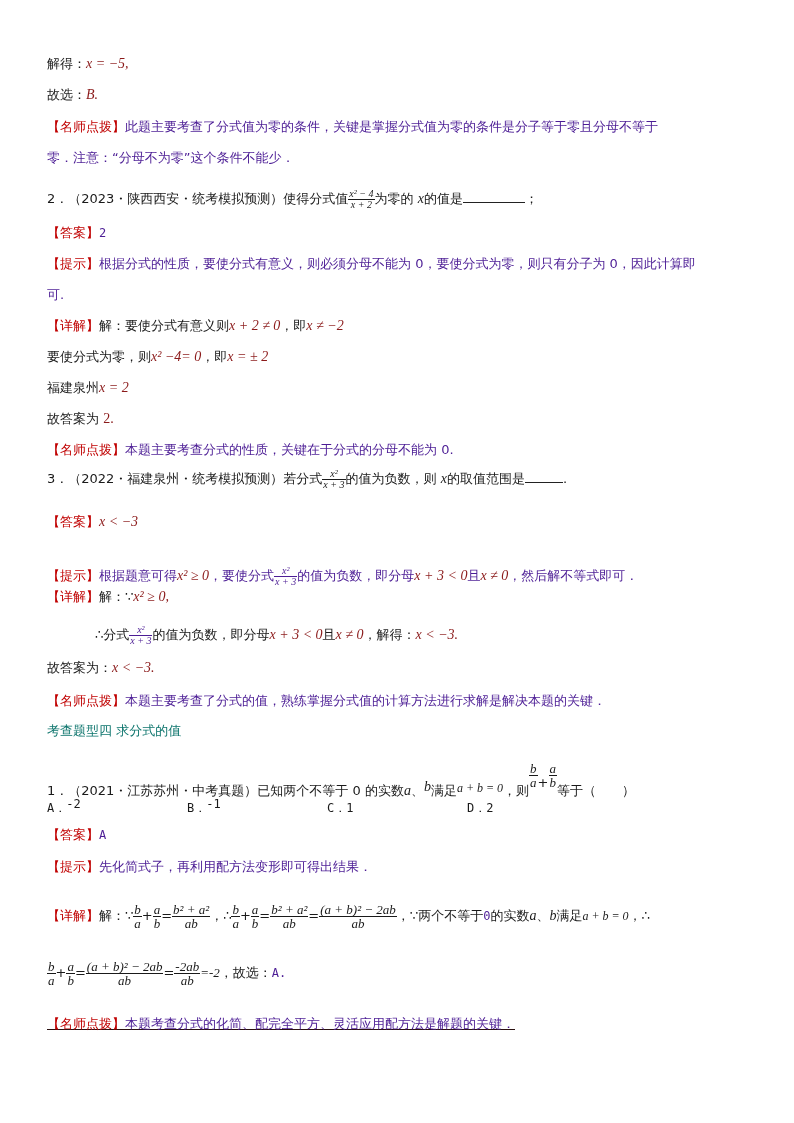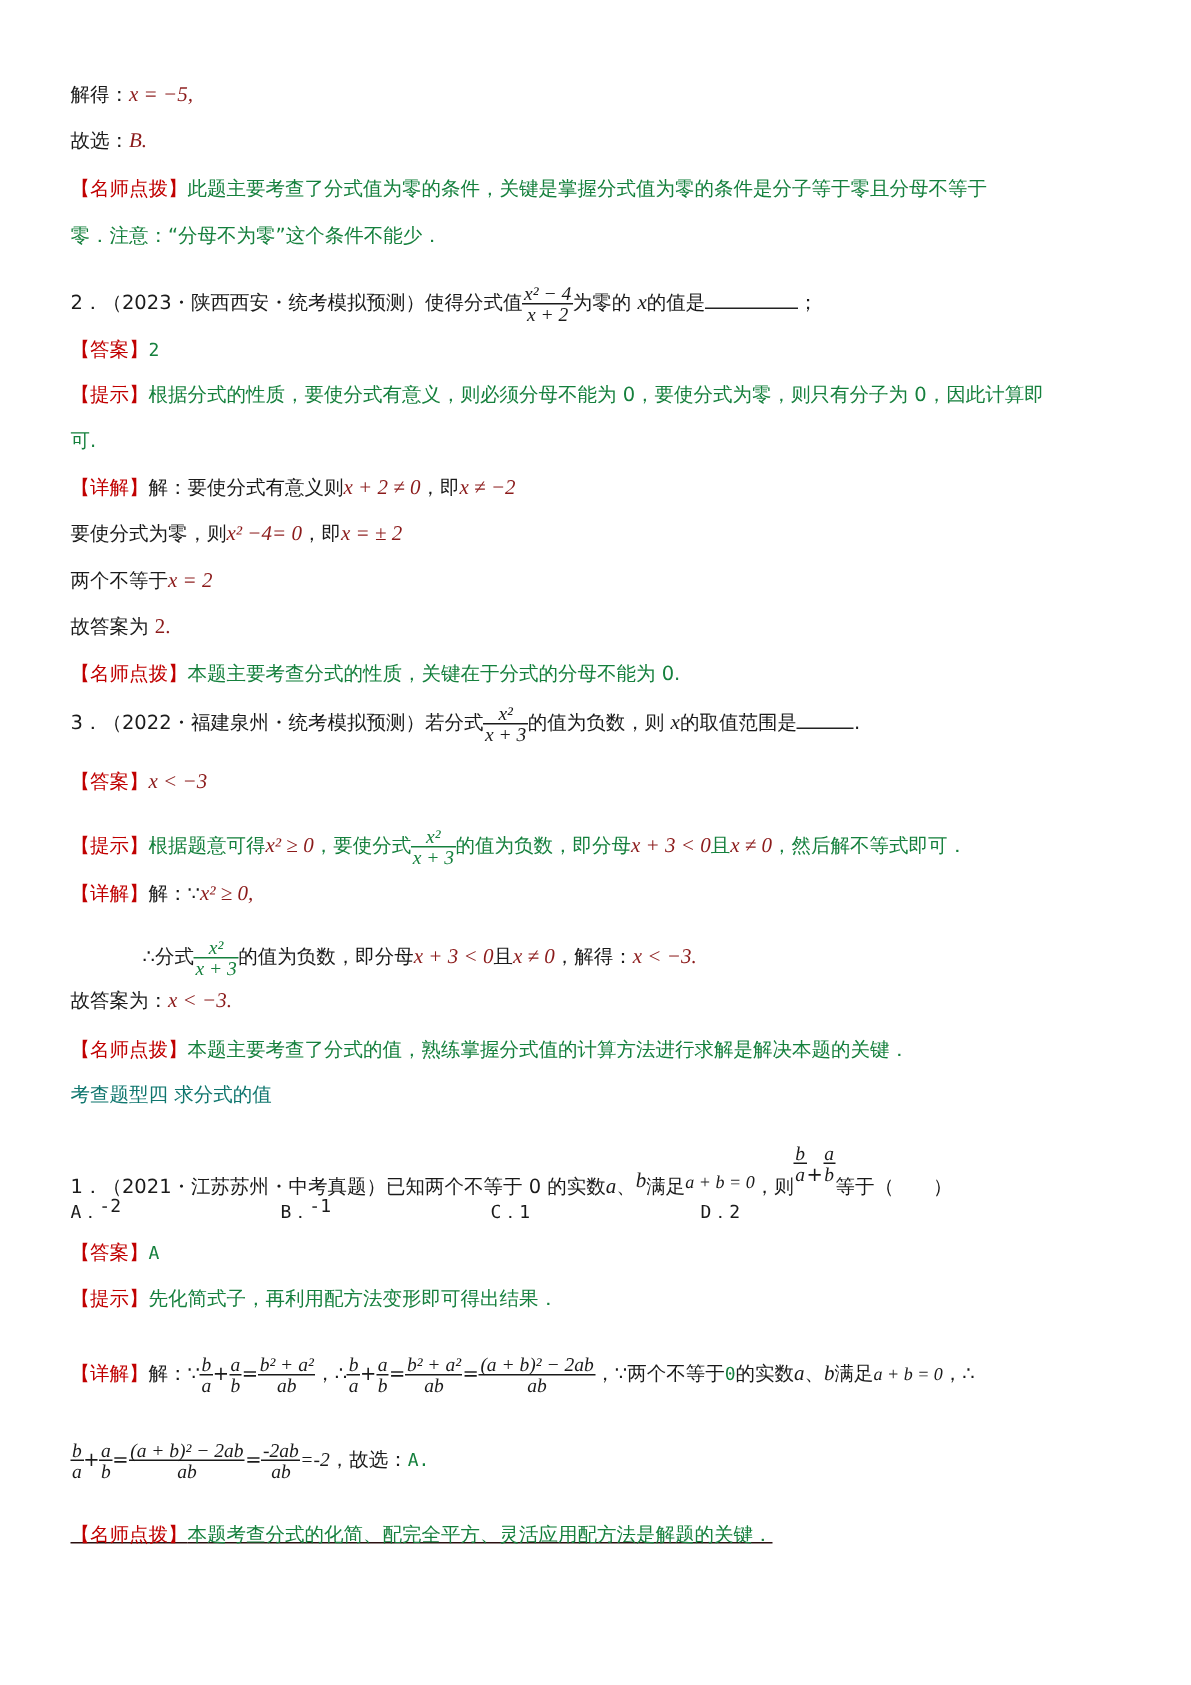--- a/index.html
+++ b/index.html
@@ -1,28 +1,28 @@
 <!DOCTYPE html>
 <html><head>
 <meta charset="utf-8">
 <style>
   html, body { margin:0; padding:0; background:#ffffff; }
   body { width:794px; height:1123px; position:relative; overflow:hidden;
     font-family: "DejaVu Sans", "Liberation Sans", sans-serif; font-size:13px; color:#2a1010; }
   .ln { position:absolute; left:47px; white-space:nowrap; line-height:18px; }
   .tag { color:#c00000; }
-  .red { color:#15803d; }
+  .red { color:#4c1d95; }
   .math { font-family: "Liberation Serif", "DejaVu Serif", serif; font-style:italic; color:#8b1a1a; font-size:14px; }
   .mathn { font-family: "Liberation Serif", "DejaVu Serif", serif; color:#8b1a1a; font-size:14px; }
   .blk { color:#1a1a1a; }
   .mono { font-family: "DejaVu Sans Mono", "Liberation Mono", monospace; font-size:12px; }
   .frac { display:inline-block; vertical-align:middle; text-align:center; font-family:"Liberation Serif", serif; font-style:italic; line-height:1; }
   .frac .n { display:block; padding:0 1px; border-bottom:1px solid currentColor; }
   .frac .d { display:block; padding:0 1px; }
-  .frac.sm { font-size:13px; }
+  .frac.sm { font-size:10px; }
   .frac.lg { font-size:13px; }
   .blank { display:inline-block; border-bottom:1px solid #222; vertical-align:baseline; }
   .bold { font-weight:normal; color:#0f766e; }
   .opt { display:inline-block; width:140px; }
 </style>
 </head>
 <body>
 
 <div class="ln" style="top:55px;">
   <span class="blk">解得：</span><span class="math">x = −5,</span>
@@ -49,36 +49,36 @@
 <div class="ln" style="top:286px;">
   <span class="red">可.</span>
 </div>
 <div class="ln" style="top:317px;">
   <span class="tag">【详解】</span><span class="blk">解：要使分式有意义则</span><span class="math">x + 2 ≠ 0</span><span class="blk">，即</span><span class="math">x ≠ −2</span>
 </div>
 <div class="ln" style="top:348px;">
   <span class="blk">要使分式为零，则</span><span class="math">x² −4= 0</span><span class="blk">，即</span><span class="math">x = ± 2</span>
 </div>
 <div class="ln" style="top:379px;">
-  <span class="blk">两个不等于</span><span class="math">x = 2</span>
+  <span class="blk">福建泉州</span><span class="math">x = 2</span>
 </div>
 <div class="ln" style="top:410px;">
   <span class="blk">故答案为</span>&nbsp;<span class="mathn">2.</span>
 </div>
 <div class="ln" style="top:441px;">
   <span class="tag">【名师点拨】</span><span class="red">本题主要考查分式的性质，关键在于分式的分母不能为 0.</span>
 </div>
 
 <div class="ln blk" style="top:469px;">
   <span>3．（2022・福建泉州・统考模拟预测）若分式</span><span class="frac sm"><span class="n">x²</span><span class="d">x + 3</span></span><span>的值为负数，则</span>&nbsp;<span class="math" style="color:#1a1a1a">x</span><span>的取值范围是</span><span class="blank" style="width:38px;"></span><span>.</span>
 </div>
 <div class="ln" style="top:513px;">
   <span class="tag">【答案】</span><span class="math">x &lt; −3</span>
 </div>
-<div class="ln" style="top:551px;">
+<div class="ln" style="top:566px;">
   <span class="tag">【提示】</span><span class="red">根据题意可得</span><span class="math">x² ≥ 0</span><span class="red">，要使分式</span><span class="frac sm red"><span class="n">x²</span><span class="d">x + 3</span></span><span class="red">的值为负数，即分母</span><span class="math">x + 3 &lt; 0</span><span class="red">且</span><span class="math">x ≠ 0</span><span class="red">，然后解不等式即可．</span>
 </div>
 <div class="ln" style="top:588px;">
   <span class="tag">【详解】</span><span class="blk">解：∵</span><span class="math">x² ≥ 0,</span>
 </div>
 <div class="ln" style="top:625px;margin-left:48px;">
   <span class="blk">∴分式</span><span class="frac sm red"><span class="n">x²</span><span class="d">x + 3</span></span><span class="blk">的值为负数，即分母</span><span class="math">x + 3 &lt; 0</span><span class="blk">且</span><span class="math">x ≠ 0</span><span class="blk">，解得：</span><span class="math">x &lt; −3.</span>
 </div>
 <div class="ln" style="top:659px;">
   <span class="blk">故答案为：</span><span class="math">x &lt; −3.</span>

